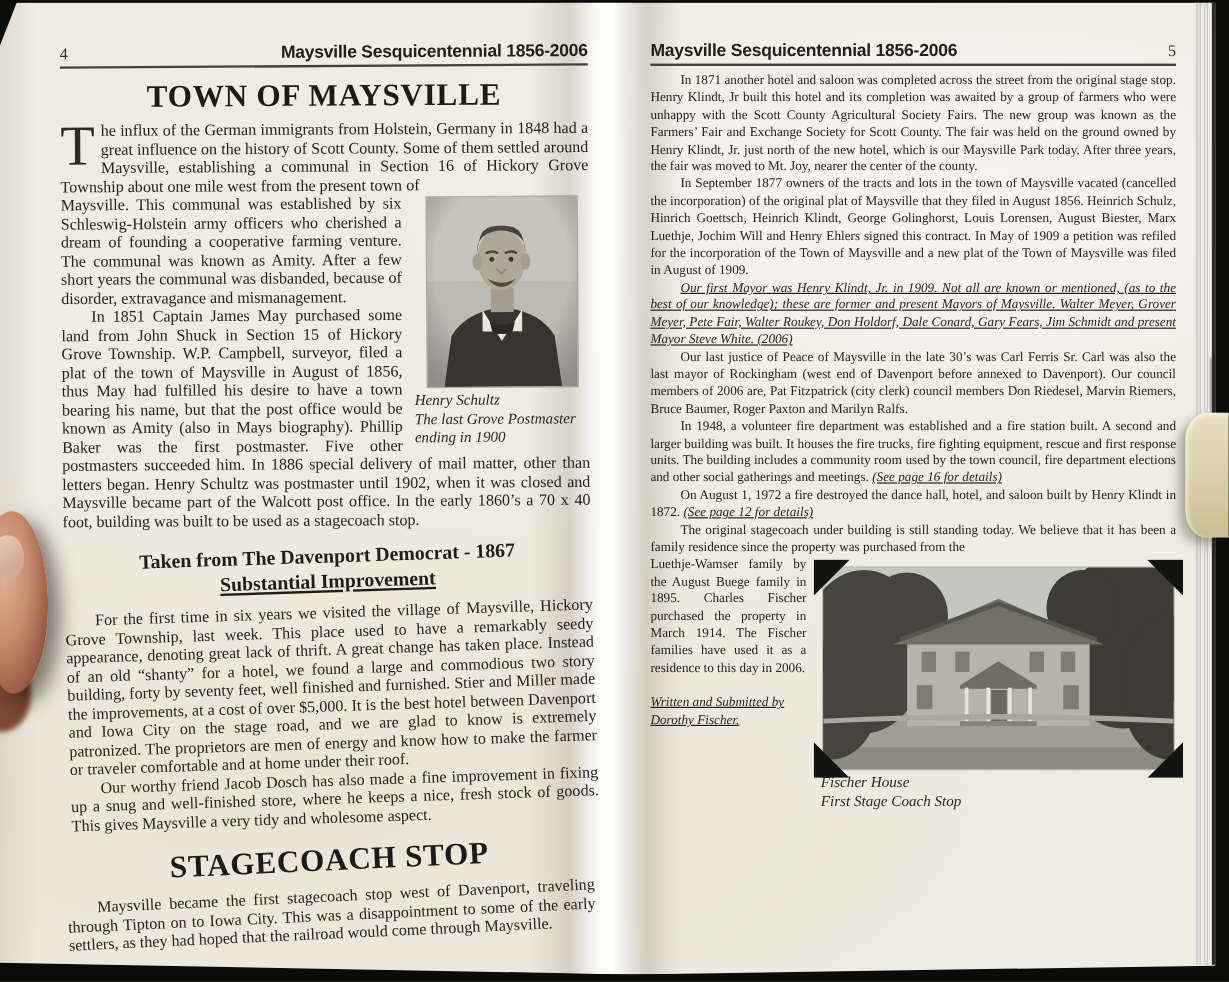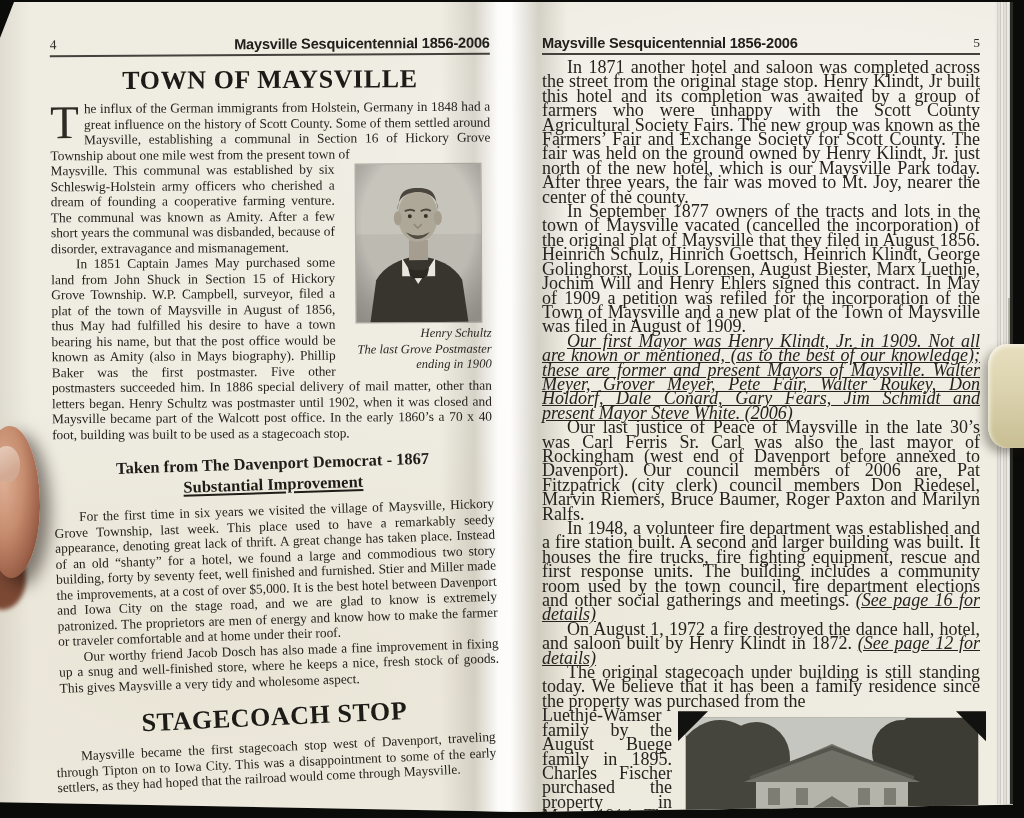--- a/index.html
+++ b/index.html
@@ -23,32 +23,32 @@
   .pg-header{display:flex;align-items:flex-end;border-bottom:2.5px solid #44423c;padding-bottom:2px;}
   .pg-header .num{font-size:13.5px;color:#33302a;}
   .pg-header .run{flex:1;font-family:"Liberation Sans","DejaVu Sans",sans-serif;
         font-weight:700;font-size:14.6px;letter-spacing:-0.2px;color:#21201c;}
   .lp .run{text-align:right;}
   .rp .run{text-align:left;}
   .main-title{font-size:26px;font-weight:700;letter-spacing:.6px;text-align:center;
         margin:9px 0 5px;color:#1d1b17;}
   .para{margin:0;text-align:justify;text-indent:25px;}
   .lp .para{font-size:13.4px;line-height:15.5px;}
-  .rp .para{font-size:18px;line-height:14.4px;}
+  .rp .para{font-size:11px;line-height:14.4px;}
   .noind{text-indent:0;}
   .italic{font-style:italic;text-decoration:underline;}
   .bold{font-weight:400;}
   .dc-para{text-indent:0;}
   .dropcap{float:left;font-size:47px;line-height:38px;padding:2px 5px 0 0;color:#2e2b25;}
   
   .fig{float:right;margin:3px 0 2px 10px;}
   .portrait-fig{width:146px;}
   .portrait{width:125px;height:158px;margin:0 auto;display:block;background:#b9b6ae;
         box-shadow:0 0 0 1px rgba(60,58,50,.35);}
-  .caption{font-style:italic;text-align:right;font-size:12.6px;line-height:15.5px;margin-top:4px;color:#2a2722;}
+  .caption{font-style:italic;text-align:left;font-size:12.6px;line-height:15.5px;margin-top:4px;color:#2a2722;}
   
   .tilt1{transform:rotate(-1.5deg);transform-origin:40% top;margin-top:13px;}
   .tilt2{transform:rotate(-2.3deg);transform-origin:40% top;margin-top:14px;}
   .sec-head{text-align:center;font-size:16.5px;font-weight:700;line-height:21px;margin:0 0 8px;color:#201d19;}
   .sec-head .u{text-decoration:underline;text-decoration-thickness:2px;text-underline-offset:2px;}
   .sc-title{margin:0 0 7px;}
   
   .house-fig{width:296px;position:relative;margin:4px 0 0 12px;}
   .house-photo{position:relative;width:292px;height:168px;margin:6px auto 0;background:#c9c9c3;
         box-shadow:0 0 0 1px rgba(70,68,60,.3);}
@@ -197,22 +197,22 @@
               <rect x="140" y="102" width="13" height="26" fill="#68685f"></rect>
               <rect x="114" y="128" width="64" height="4" fill="#84847a"></rect>
               <path d="M0,126 q146,-8 292,0 l0,4 q-146,-7 -292,0 Z" fill="#a8a89e"></path>
             </svg>
             <div class="corner tl"></div>
             <div class="corner tr"></div>
             <div class="corner bl"></div>
             <div class="corner br"></div>
           </div>
           <div class="caption">
+            <div>Fischer House</div>
             <div>First Stage Coach Stop</div>
-            <div>Fischer House</div>
           </div>
         </div>
         <p class="para noind">Luethje-Wamser family by the August Buege family in 1895. Charles Fischer purchased the property in March 1914. The Fischer families have used it as a residence to this day in 2006.</p>
         <p class="para italic written">Written and Submitted by Dorothy Fischer.</p>
       </div>
     </div>
   </div>
 
   <div class="thumb-base"></div>
   <div class="thumb">

